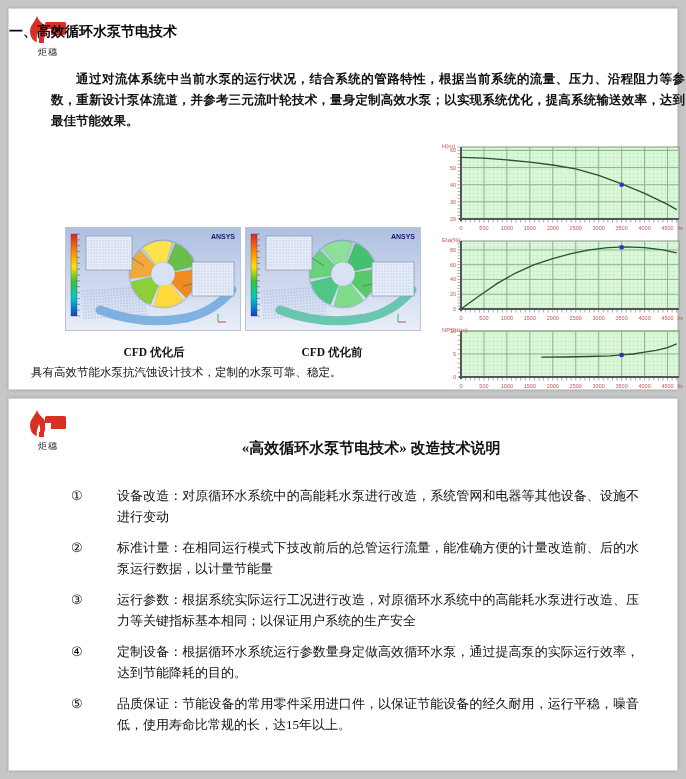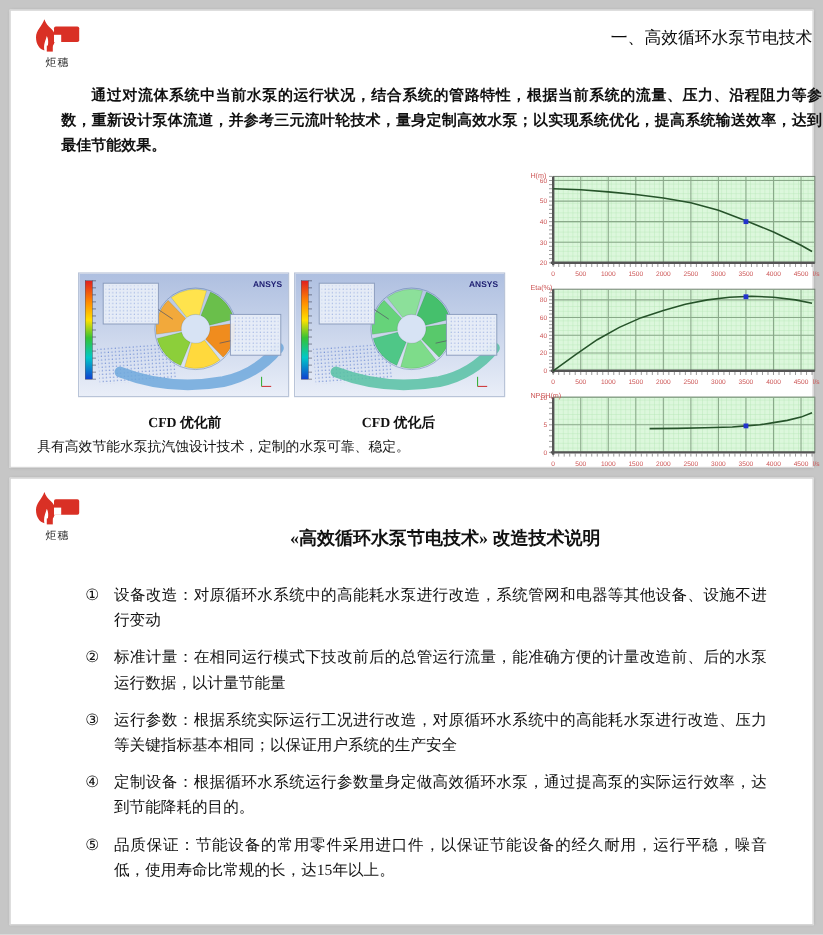--- a/index.html
+++ b/index.html
@@ -9,42 +9,42 @@
          border:1px solid #d6d6d6;box-shadow:0 0 3px rgba(0,0,0,.18);box-sizing:border-box;}
   #slide1{top:8px;height:382px;}
   #slide2{top:398px;height:373px;}
 
   .logo{position:absolute;left:14px;top:6px;width:50px;text-align:center;}
   #slide2 .logo{top:10px;}
   .logo svg{display:block;margin:0 auto;}
   .brand{display:block;font-family:"Liberation Sans",sans-serif;font-size:9px;
          letter-spacing:1px;color:#222;margin-top:1px;}
 
-  .slide-title{position:absolute;top:14px;left:0;width:100%;text-align:right;
-               font-family:"Liberation Sans",sans-serif;font-weight:normal;font-size:14px;color:#0a0a0a;}
+  .slide-title{position:absolute;top:14px;left:0;width:100%;text-align:left;
+               font-family:"Liberation Sans",sans-serif;font-weight:bold;font-size:14px;color:#0a0a0a;}
   .subtitle{position:absolute;left:84px;top:37px;color:#2b6cb8;font-weight:bold;
             font-size:13px;font-family:"Liberation Sans",sans-serif;}
   .intro{position:absolute;left:22px;top:60px;width:634px;font-weight:bold;
          font-size:12.5px;line-height:21px;text-align:justify;text-indent:2em;margin-left:20px;}
   .bodypar{position:absolute;left:22px;top:116px;width:414px;font-size:11.5px;
            line-height:19.5px;text-align:justify;text-indent:2em;}
   .cfd-row{position:absolute;left:56px;top:218px;display:flex;gap:4px;}
   .cfd-panel{width:176px;height:104px;border:1px solid #b9c4d8;box-sizing:border-box;}
   .cfd-captions{position:absolute;top:336px;left:56px;width:356px;display:flex;}
   .cfd-captions span{flex:1;text-align:center;font-weight:bold;font-size:11.5px;}
   .footnote{position:absolute;left:22px;top:356px;font-size:11.5px;}
   .charts{position:absolute;left:432px;top:132px;width:246px;}
   .charts svg{display:block;margin-bottom:2px;}
 
   .s2-title{position:absolute;top:40px;left:0;width:100%;text-align:center;
             font-weight:bold;font-size:15px;padding-left:28px;}
   .items{position:absolute;top:86px;left:62px;right:38px;}
   .item{display:flex;margin-bottom:10px;font-size:13px;line-height:21px;}
   .item .num{width:24px;flex:none;}
-  .item .txt{flex:1;text-align:justify;}
+  .item .txt{flex:1;text-align:justify;margin-left:22px;}
 </style>
 </head>
 <body>
 
 <div class="page">
 
   <div class="slide" id="slide1">
 
     <div class="logo">
       <svg width="44" height="30" viewBox="0 0 44 30">
@@ -165,22 +165,22 @@
             <rect x="22" y="10" width="42" height="30" fill="url(#dots-after)" opacity="0.5"></rect>
             <line x1="66" y1="30" x2="78" y2="38" stroke="#556" stroke-width="0.6"></line>
             <rect x="126" y="34" width="42" height="34" fill="#e8eef8" stroke="#8899bb" stroke-width="0.8" opacity="0.95"></rect>
             <rect x="128" y="36" width="38" height="30" fill="url(#dots-after)" opacity="0.5"></rect>
             <line x1="126" y1="56" x2="117" y2="58" stroke="#556" stroke-width="0.6"></line>
             <line x1="152" y1="94" x2="160" y2="94" stroke="#c22" stroke-width="0.8"></line>
             <line x1="152" y1="94" x2="152" y2="86" stroke="#2a2" stroke-width="0.8"></line>
           </svg></div>
     </div>
     <div class="cfd-captions">
+      <span>CFD 优化后</span>
       <span>CFD 优化前</span>
-      <span>CFD 优化后</span>
     </div>
 
     <div class="footnote">具有高效节能水泵抗汽蚀设计技术，定制的水泵可靠、稳定。</div>
 
     <div class="charts">
       <div>
           <svg width="244" height="92" viewBox="0 0 244 92">
             <defs>
               <pattern id="mesh0" width="4" height="4" patternUnits="userSpaceOnUse">
                 <rect width="4" height="4" fill="#dcf7dc"></rect>

